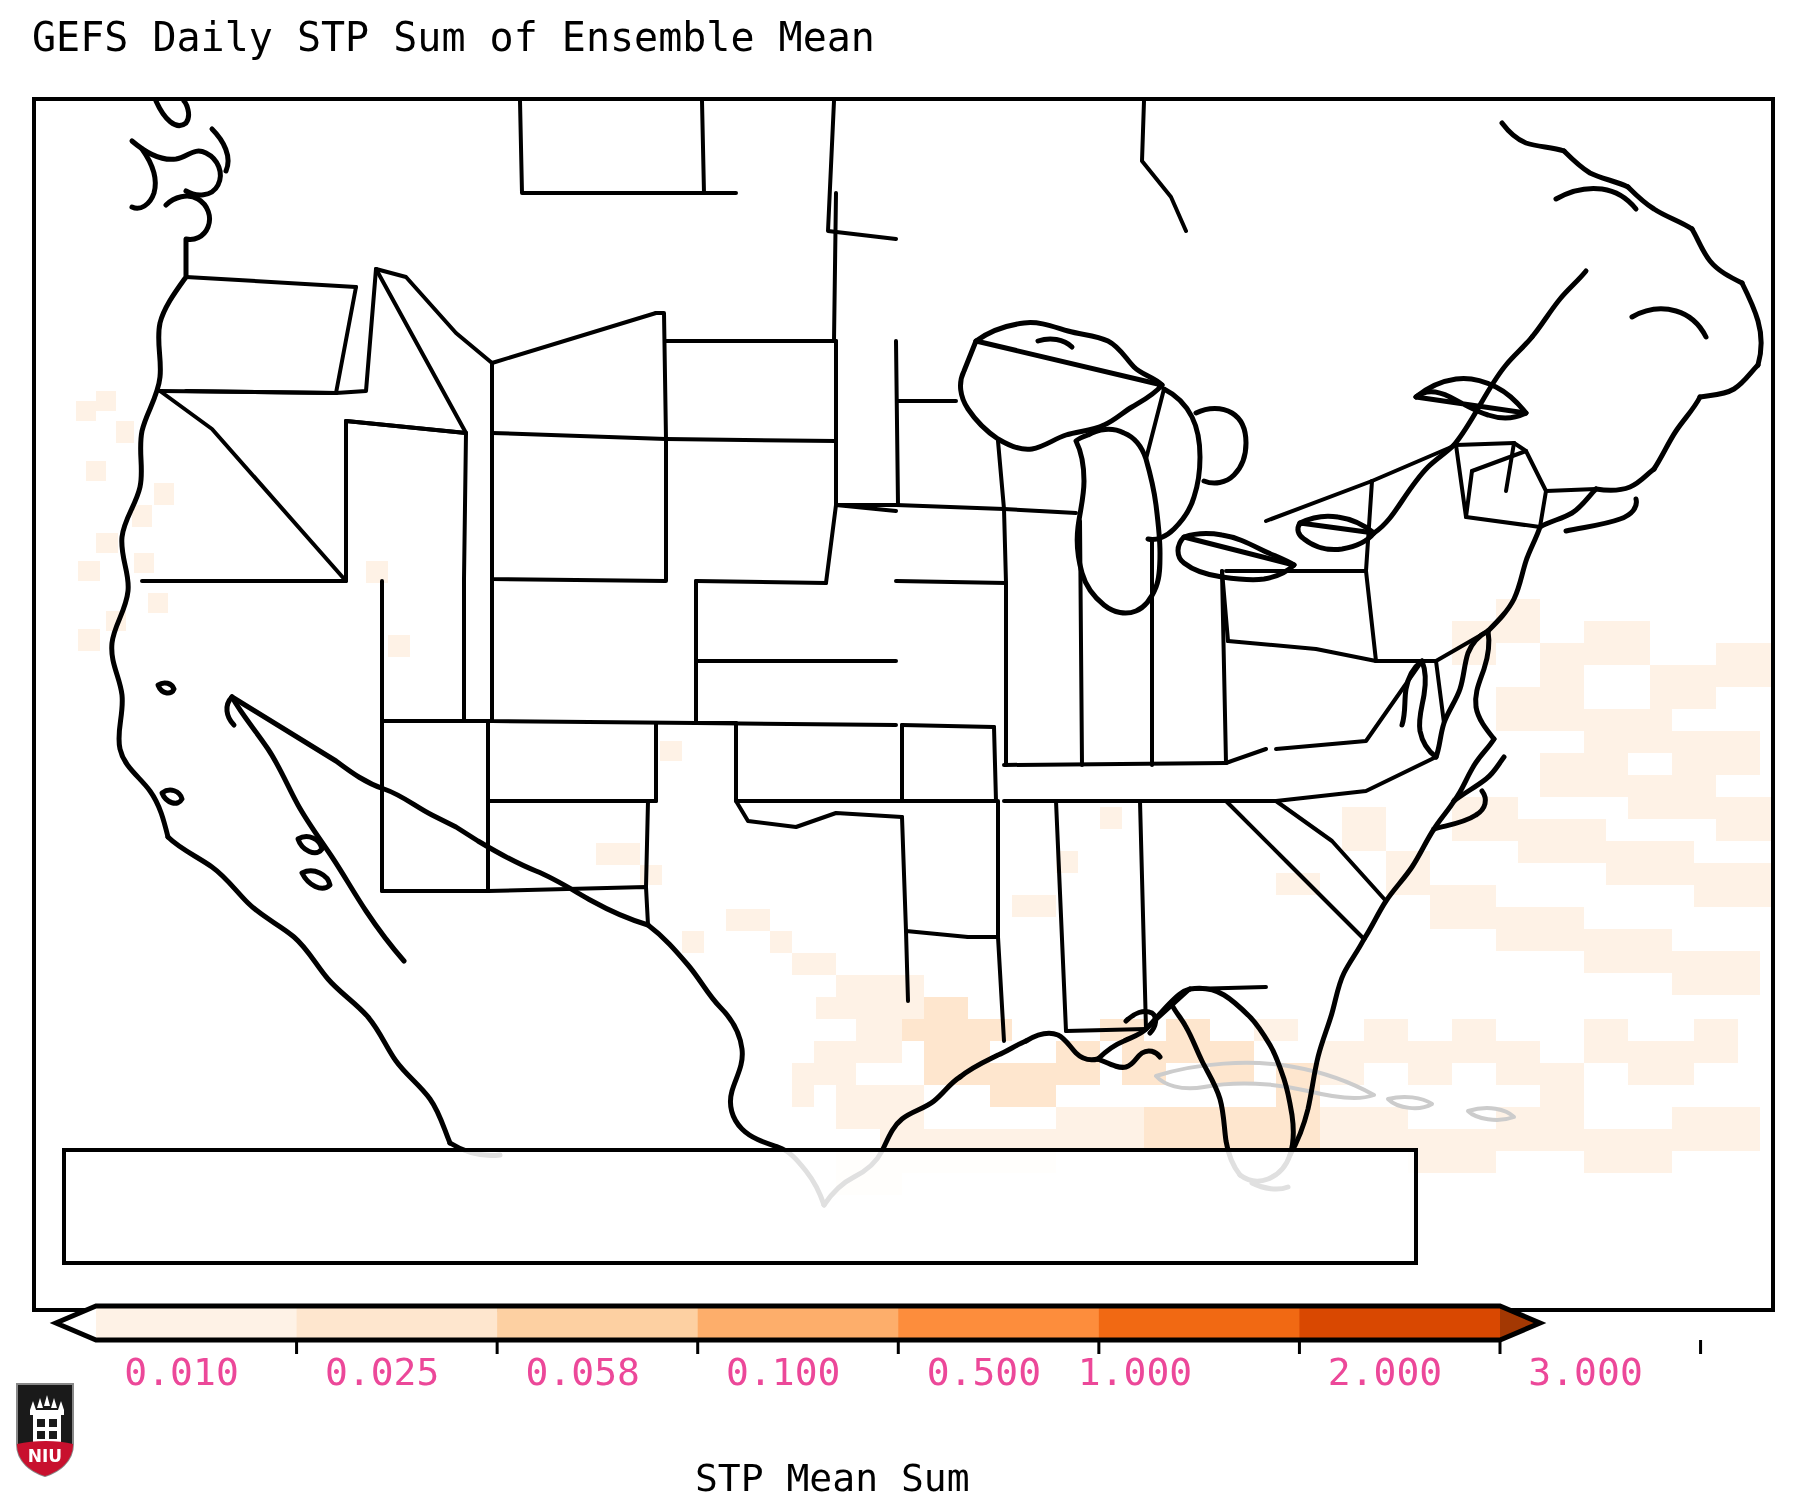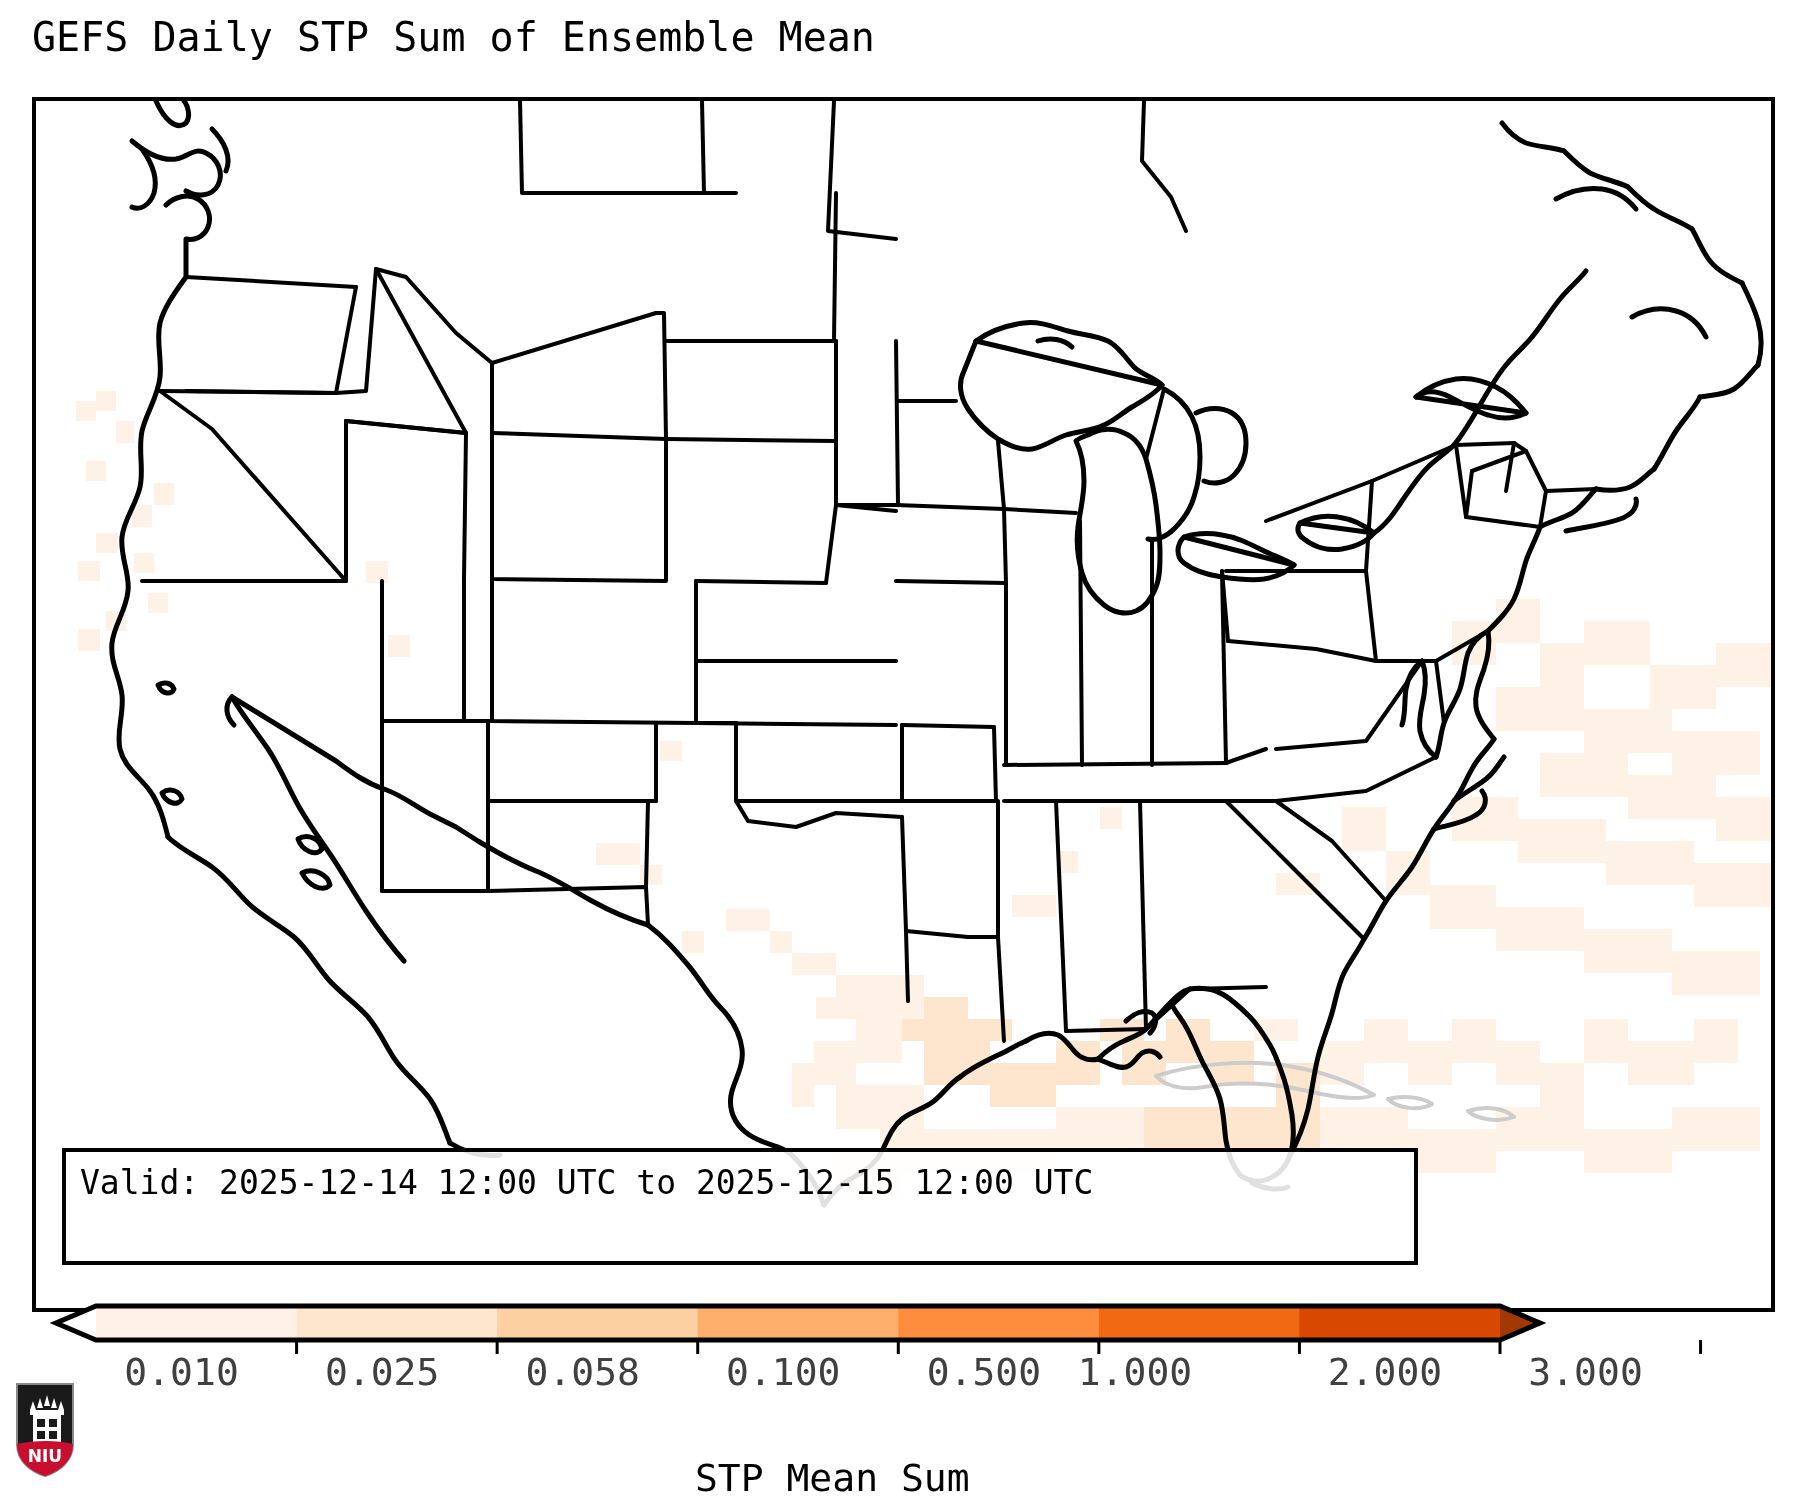--- a/index.html
+++ b/index.html
@@ -26,21 +26,21 @@
   .info-line{
     font-size:33px;line-height:50px;color:#000;white-space:pre;
     font-family:"DejaVu Sans Mono","Liberation Mono",monospace;
   }
 
   #cbar-wrap{position:absolute;left:0;top:1296px;width:1803px;height:60px;}
   #cbar-svg{display:block;}
 
   #cbar-ticklabels{position:absolute;left:0;top:1350px;width:1803px;height:48px;}
   .tick-label{
-    position:absolute;top:0;font-size:38px;color:#404040;white-space:pre;
+    position:absolute;top:0;font-size:38px;color:#ec4899;white-space:pre;
     transform:translateX(-50%);
     font-family:"DejaVu Sans Mono","Liberation Mono",monospace;
   }
 
   #cbar-title{
     position:absolute;left:0;top:1412px;width:1803px;text-align:center;
     font-size:38px;color:#000;white-space:pre;
     font-family:"DejaVu Sans Mono","Liberation Mono",monospace;
   }
   #cbar-title span{position:relative;left:-115px;}
@@ -428,21 +428,20 @@
         <path d="M1478,342 L1420,344"></path>
         <path d="M1436,370 L1490,350"></path>
 
         <path d="M1340,560 L1400,560 L1452,530"></path>
         <path d="M1400,560 L1408,622"></path>
       </g>
     </svg>
   </div>
 
   <div id="info-box">
-    <div class="info-line">Valid: 2025-12-14 12:00 UTC to 2025-12-15 12:00 UTC</div>
   </div>
 
   <div id="cbar-wrap">
     <svg id="cbar-svg" width="1803" height="60" viewBox="0 0 1803 60">
       <g id="cbar-bands">
           <rect x="96" y="10" width="201.27142857142857" height="34" fill="#fef2e6"></rect>
           <rect x="296.57142857142856" y="10" width="201.27142857142857" height="34" fill="#fee6ce"></rect>
           <rect x="497.14285714285717" y="10" width="201.27142857142857" height="34" fill="#fdd0a2"></rect>
           <rect x="697.7142857142858" y="10" width="201.27142857142857" height="34" fill="#fdae6b"></rect>
           <rect x="898.2857142857143" y="10" width="201.27142857142857" height="34" fill="#fd8d3c"></rect>

